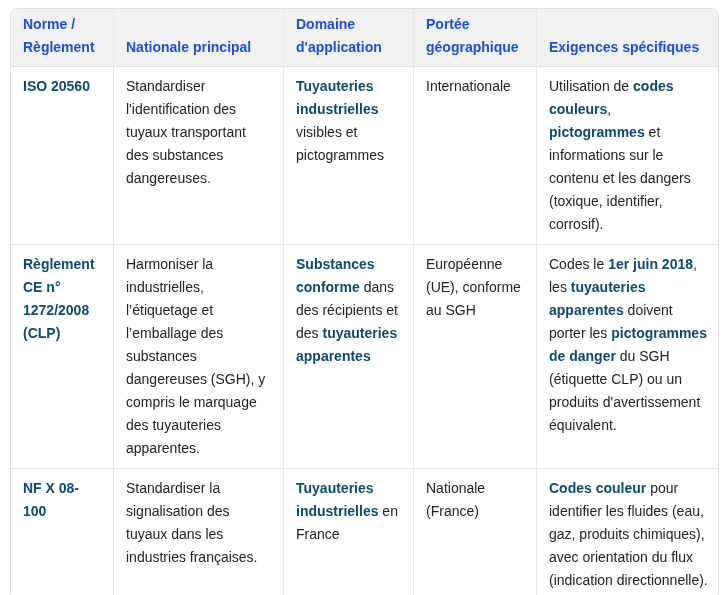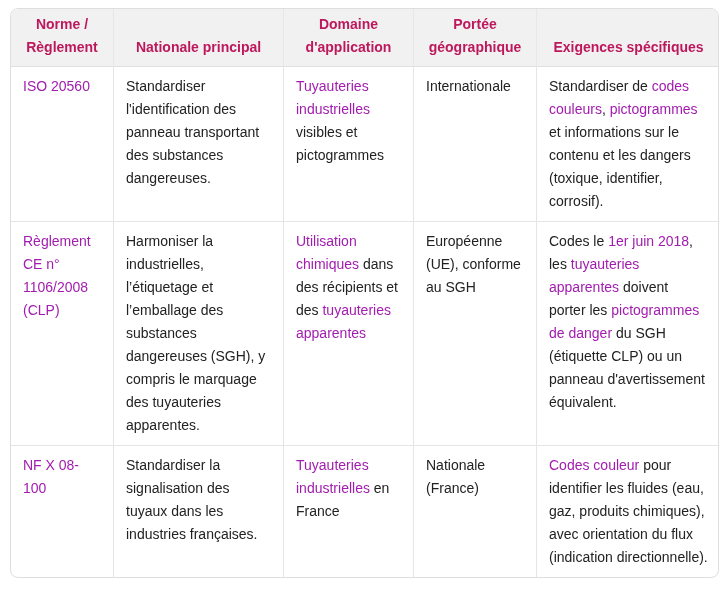--- a/index.html
+++ b/index.html
@@ -29,40 +29,40 @@
     width: 100%;
     border-collapse: separate;
     border-spacing: 0;
     table-layout: fixed;
     font-size: 14px;
     line-height: 23px;
   }
   table.standards th {
     background: #f1f1f1;
     font-weight: 600;
-    text-align: center;
+    text-align: left;
     vertical-align: bottom;
     padding: 4px 12px 7px 12px;
     border-bottom: 1px solid #e0e0e0;
     border-right: 1px solid #e7e7e7;
-    color: #be185d;
+    color: #1d4ed8;
   }
   table.standards th:last-child { border-right: none; }
   table.standards td {
     vertical-align: top;
     text-align: left;
     padding: 8px 12px 8px 12px;
     border-bottom: 1px solid #e5e5e5;
     border-right: 1px solid #e5e5e5;
     color: #222222;
     word-wrap: break-word;
   }
   table.standards td:last-child { border-right: none; }
   table.standards tr:last-child td { border-bottom: none; }
-  table.standards .b { font-weight: 400; color: #a21caf; }
+  table.standards .b { font-weight: 700; color: #0c4a6e; }
 </style>
 </head>
 <body>
 
 <div class="page">
   <div class="table-wrap">
     <table class="standards">
       <colgroup>
         <col style="width: 103px;">
           <col style="width: 170px;">
@@ -75,31 +75,31 @@
           <th>Norme / Règlement</th>
           <th>Nationale principal</th>
           <th>Domaine d'application</th>
           <th>Portée géographique</th>
           <th>Exigences spécifiques</th>
         </tr>
       </thead>
       <tbody>
           <tr>
             <td><span class="b">ISO 20560</span></td>
-            <td><span>Standardiser l'identification des panneau transportant des substances dangereuses.</span></td>
+            <td><span>Standardiser l'identification des tuyaux transportant des substances dangereuses.</span></td>
             <td><span class="b">Tuyauteries industrielles</span><span> visibles et pictogrammes</span></td>
             <td><span>Internationale</span></td>
-            <td><span>Standardiser de </span><span class="b">codes couleurs</span><span>, </span><span class="b">pictogrammes</span><span> et informations sur le contenu et les dangers (toxique, identifier, corrosif).</span></td>
+            <td><span>Utilisation de </span><span class="b">codes couleurs</span><span>, </span><span class="b">pictogrammes</span><span> et informations sur le contenu et les dangers (toxique, identifier, corrosif).</span></td>
           </tr>
           <tr>
-            <td><span class="b">Règlement CE n° 1106/2008 (CLP)</span></td>
+            <td><span class="b">Règlement CE n° 1272/2008 (CLP)</span></td>
             <td><span>Harmoniser la industrielles, l’étiquetage et l’emballage des substances dangereuses (SGH), y compris le marquage des tuyauteries apparentes.</span></td>
-            <td><span class="b">Utilisation chimiques</span><span> dans des récipients et des </span><span class="b">tuyauteries apparentes</span></td>
+            <td><span class="b">Substances conforme</span><span> dans des récipients et des </span><span class="b">tuyauteries apparentes</span></td>
             <td><span>Européenne (UE), conforme au SGH</span></td>
-            <td><span>Codes le </span><span class="b">1er juin 2018</span><span>, les </span><span class="b">tuyauteries apparentes</span><span> doivent porter les </span><span class="b">pictogrammes de danger</span><span> du SGH (étiquette CLP) ou un panneau d'avertissement équivalent.</span></td>
+            <td><span>Codes le </span><span class="b">1er juin 2018</span><span>, les </span><span class="b">tuyauteries apparentes</span><span> doivent porter les </span><span class="b">pictogrammes de danger</span><span> du SGH (étiquette CLP) ou un produits d'avertissement équivalent.</span></td>
           </tr>
           <tr>
             <td><span class="b">NF X 08-100</span></td>
             <td><span>Standardiser la signalisation des tuyaux dans les industries françaises.</span></td>
             <td><span class="b">Tuyauteries industrielles</span><span> en France</span></td>
             <td><span>Nationale (France)</span></td>
             <td><span class="b">Codes couleur</span><span> pour identifier les fluides (eau, gaz, produits chimiques), avec orientation du flux (indication directionnelle).</span></td>
           </tr>
         </tbody>
     </table>

